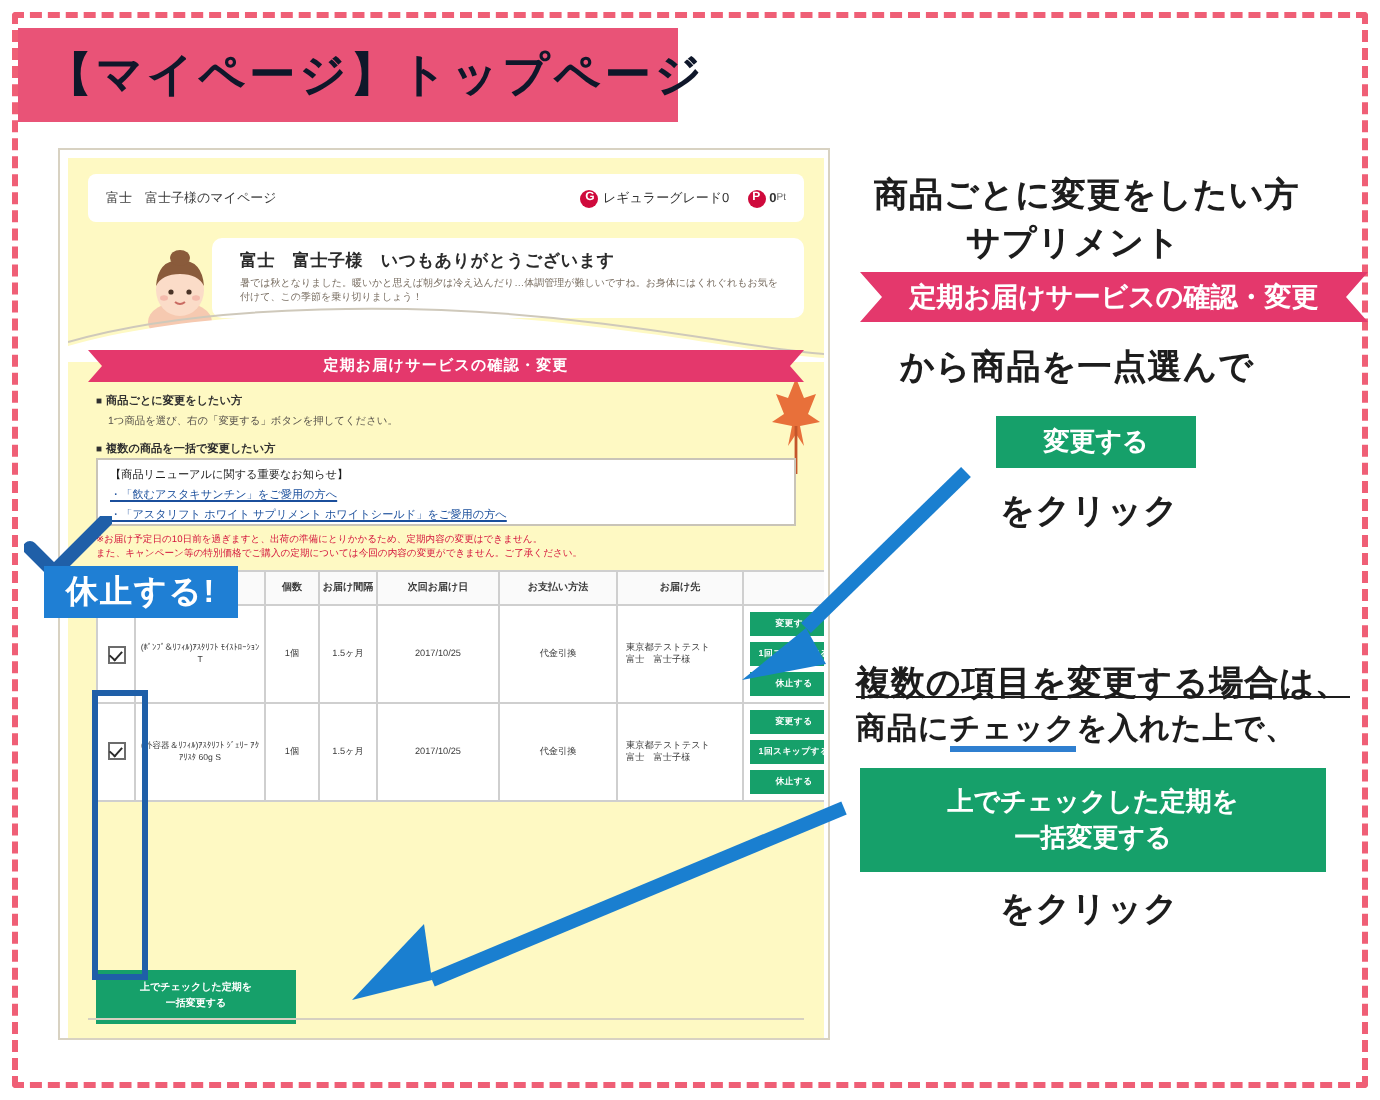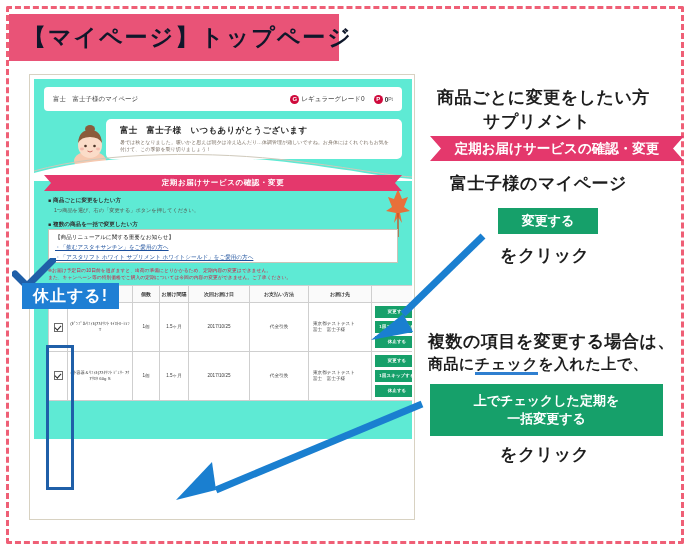--- a/index.html
+++ b/index.html
@@ -32,22 +32,22 @@
   }
   
   #mypage-panel{
     position:absolute;left:29px;top:74px;width:386px;height:446px;
     background:#ffffff;
     border:1px solid #d8d2c2;
     box-sizing:border-box;
     overflow:hidden;
   }
   #mypage-inner{
-    position:absolute;left:4px;top:4px;width:378px;height:360px;
-    background:#5eead4;
+    position:absolute;left:4px;top:4px;width:378px;height:472px;
+    background:#fef9c3;
     box-sizing:border-box;
     overflow:hidden;
   }
   
   #account-bar{
     position:absolute;left:10px;top:8px;width:358px;height:24px;
     background:#ffffff;border-radius:4px;
     display:flex;align-items:center;justify-content:space-between;
     padding:0 9px;box-sizing:border-box;
   }
@@ -335,34 +335,34 @@
   <span>休止する!</span>
 </div>
 
 <div class="anno-text" style="left:437px;top:86px;font-size:17px;">商品ごとに変更をしたい方</div>
 <div class="anno-text" style="left:483px;top:110px;font-size:17px;">サプリメント</div>
 
 <div class="ribbon-anno" style="left:430px;top:136px;width:254px;height:25px;font-size:13.5px;">
   <span>定期お届けサービスの確認・変更</span>
 </div>
 
-<div class="anno-text" style="left:450px;top:172px;font-size:17px;">富士子様のマイページ</div>
+<div class="anno-text" style="left:450px;top:172px;font-size:17px;">から商品を一点選んで</div>
 
 <div class="green-anno" style="left:498px;top:208px;width:100px;height:26px;font-size:13px;">
   <span>変更する</span>
 </div>
 
 <div class="anno-text" style="left:500px;top:244px;font-size:17px;">をクリック</div>
 
 <svg class="arrow-svg" style="left:355px;top:228px;width:150px;height:115px;" viewBox="0 0 150 115">
   <path d="M128 8 L48 86" stroke="#1a7fd0" stroke-width="7" fill="none"></path>
   <path d="M48 86 L16 112 L58 104 Z" fill="#1a7fd0"></path>
 </svg>
 
-<div class="anno-text" style="left:428px;top:330px;font-size:17px;">複数の項目を変更する場合は、</div>
+<div class="anno-text" style="left:428px;top:330px;font-size:17px;text-decoration:underline;">複数の項目を変更する場合は、</div>
 <div class="anno-text" style="left:428px;top:355px;font-size:15px;">
   <span>商品に</span><span style="border-bottom:3px solid #2f7fd0;">チェック</span><span>を入れた上で、</span>
 </div>
 
 <div class="green-anno" style="left:430px;top:384px;width:233px;height:52px;font-size:13px;flex-direction:column;">
   <span>上でチェックした定期を</span>
   <span>一括変更する</span>
 </div>
 
 <div class="anno-text" style="left:500px;top:443px;font-size:17px;">をクリック</div>

